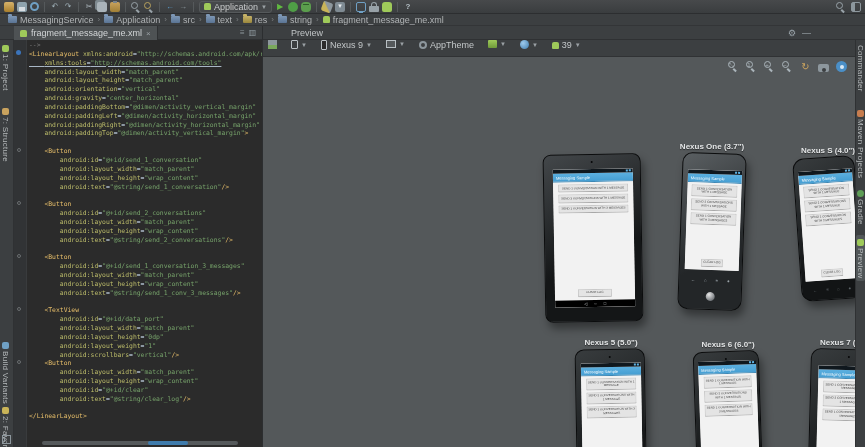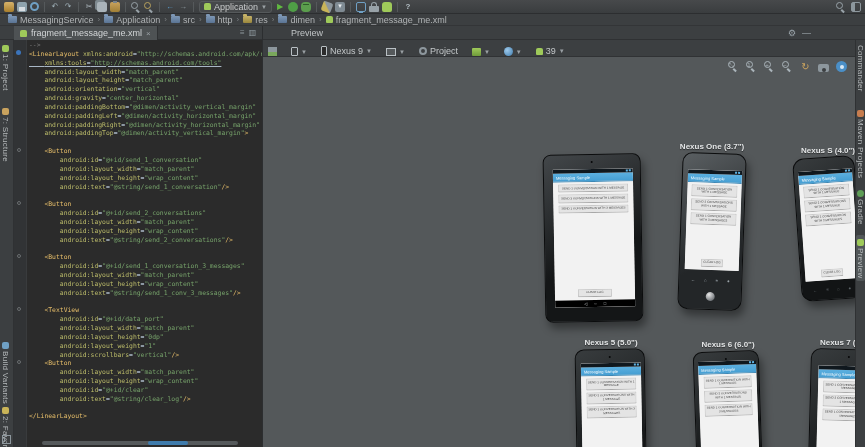--- a/index.html
+++ b/index.html
@@ -74,21 +74,21 @@
   .code{position:absolute;left:15px;top:1px;right:0;bottom:0;font-family:"DejaVu Sans Mono",monospace;font-size:6.4px;color:#a9b7c6;white-space:pre;overflow:hidden}
   .cl{height:8.85px}
   .cl.ul{text-decoration:underline}
   .tag{color:#e8bf6a}.attr{color:#bcbc6a}.str{color:#76a26a}.cmt{color:#7e7e7e}
   .hscroll{position:absolute;left:16px;right:6px;bottom:2px;height:4px}
   .hthumb{position:absolute;left:12px;width:196px;height:4px;background:#55595b;border-radius:2px}
   .hblue{position:absolute;left:118px;width:40px;height:4px;background:#3f7cad;border-radius:2px}
   .vsplit{position:absolute;left:262px;top:26px;bottom:0;width:1px;background:#2c2e30}
 
   
-  .preview-toolbar{position:absolute;left:263px;top:40px;right:10px;height:17px;background:#3c3f41;border-bottom:1px solid #303234;display:flex;align-items:flex-end;gap:14px;padding:0 5px;font-size:9px;color:#c3c7c9}
+  .preview-toolbar{position:absolute;left:263px;top:40px;right:10px;height:17px;background:#3c3f41;border-bottom:1px solid #303234;display:flex;align-items:flex-start;gap:14px;padding:0 5px;font-size:9px;color:#c3c7c9}
   .ptool{display:flex;align-items:center;gap:3px;flex:0 0 auto}
   .i-pane{width:9px;height:9px;background:linear-gradient(#8d979d 50%,#7aa85c 50%)}
   .i-orient{width:7px;height:9px;border:1px solid #b9c0c4;border-radius:1px}
   .i-device{width:6px;height:10px;border:1px solid #b9c0c4;border-radius:1px;background:#2b2b2b}
   .i-frame{width:10px;height:8px;border:1px solid #b9c0c4;background:#55595b}
   .i-ring{width:8px;height:8px;border:2px solid #8d979d;border-radius:50%}
   .i-activity{width:9px;height:8px;background:linear-gradient(#9fca5a,#6f9a3a);border-radius:1px}
   .i-globe{width:9px;height:9px;border-radius:50%;background:radial-gradient(circle at 35% 35%,#9ecaec,#3f7cad)}
   .canvas{position:absolute;left:263px;top:57px;right:10px;bottom:0;background:#54585a;overflow:hidden}
   .zoombar{position:absolute;right:8px;top:4px;display:flex;gap:7px;align-items:center}
@@ -202,31 +202,31 @@
       <span>Application</span>
     </span>
   <span class="crumb-sep">›</span>
   <span class="crumb">
       <span class="fold-ico"></span>
       <span>src</span>
     </span>
   <span class="crumb-sep">›</span>
   <span class="crumb">
       <span class="fold-ico"></span>
-      <span>http</span>
+      <span>text</span>
     </span>
   <span class="crumb-sep">›</span>
   <span class="crumb">
       <span class="fold-ico res"></span>
       <span>res</span>
     </span>
   <span class="crumb-sep">›</span>
   <span class="crumb">
       <span class="fold-ico"></span>
-      <span>dimen</span>
+      <span>string</span>
     </span>
   <span class="crumb-sep">›</span>
   <span class="crumb">
       <span class="mini-android"></span>
       <span>fragment_message_me.xml</span>
     </span>
 </div>
 
 <div class="tab-bar">
   <div class="etab">
@@ -338,21 +338,21 @@
       <span class="i-device"></span>
       <span>Nexus 9</span>
       <span class="caret">▼</span>
     </span>
   <span class="ptool">
       <span class="i-frame"></span>
       <span class="caret">▼</span>
     </span>
   <span class="ptool">
       <span class="i-ring"></span>
-      <span>Project</span>
+      <span>AppTheme</span>
     </span>
   <span class="ptool">
       <span class="i-activity"></span>
       <span class="caret">▼</span>
     </span>
   <span class="ptool">
       <span class="i-globe"></span>
       <span class="caret">▼</span>
     </span>
   <span class="ptool">

